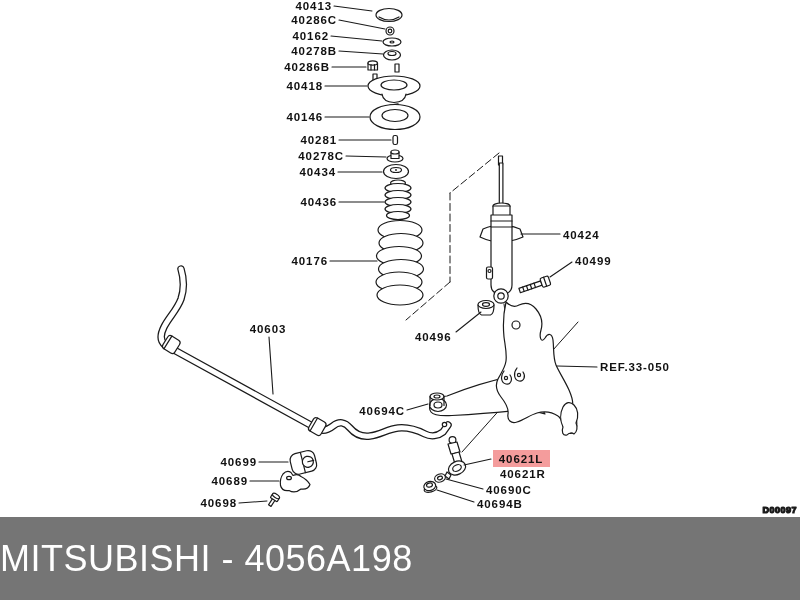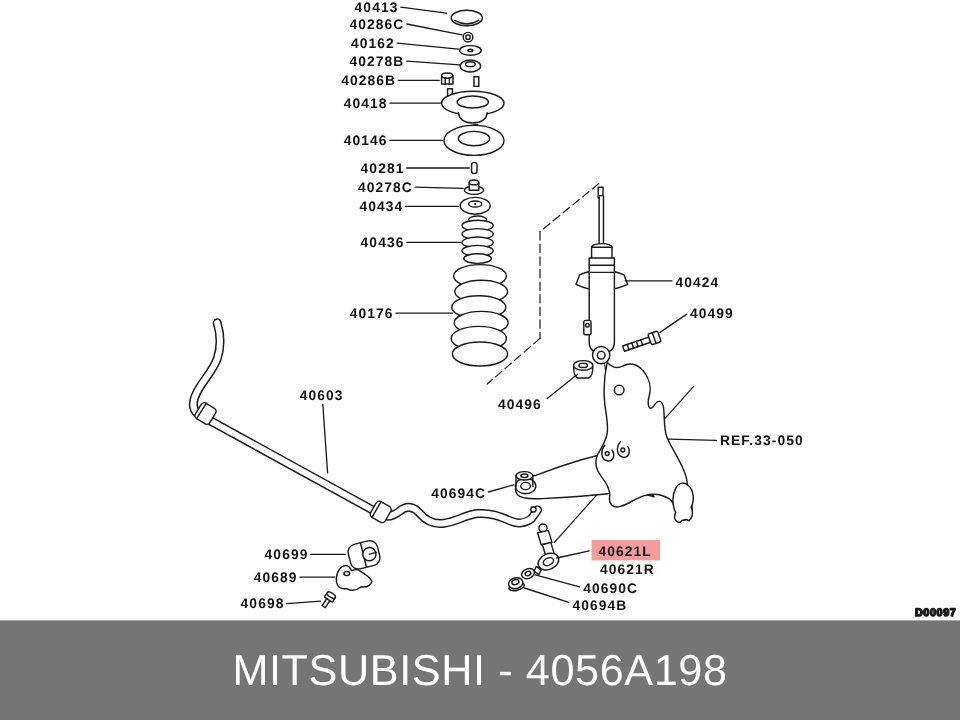--- a/index.html
+++ b/index.html
@@ -5,21 +5,21 @@
   html,body{margin:0;padding:0;background:#fff;}
   body{width:800px;height:600px;position:relative;overflow:hidden;
        font-family:"Liberation Sans",sans-serif;}
   #stage{position:absolute;left:0;top:0;width:800px;height:600px;}
   svg{display:block;}
   .part-label{font-family:"Liberation Sans",sans-serif;font-size:11.5px;font-weight:bold;
               letter-spacing:0.9px;fill:#111;}
   .watermark{font-family:"Liberation Sans",sans-serif;font-size:9px;font-weight:bold;
              letter-spacing:0.5px;fill:#3c3c3c;}
   #footer-bar{position:absolute;left:0;top:517px;width:800px;height:83px;
-              display:flex;align-items:center;justify-content:center;gap:56px;
+              display:flex;align-items:center;justify-content:space-between;gap:56px;
               color:#ffffff;font-size:36px;letter-spacing:0.5px;font-weight:400;}
 </style>
 </head>
 <body>
 
 <div id="stage">
 <svg id="diagram-svg" width="800" height="600" viewBox="0 0 800 600" fill="none" stroke="#1a1a1a" stroke-width="1.2" stroke-linecap="round" stroke-linejoin="round">
 
   <g>
     <line x1="499" y1="153" x2="450" y2="193" stroke-dasharray="7 3.5" stroke-width="1"></line>

